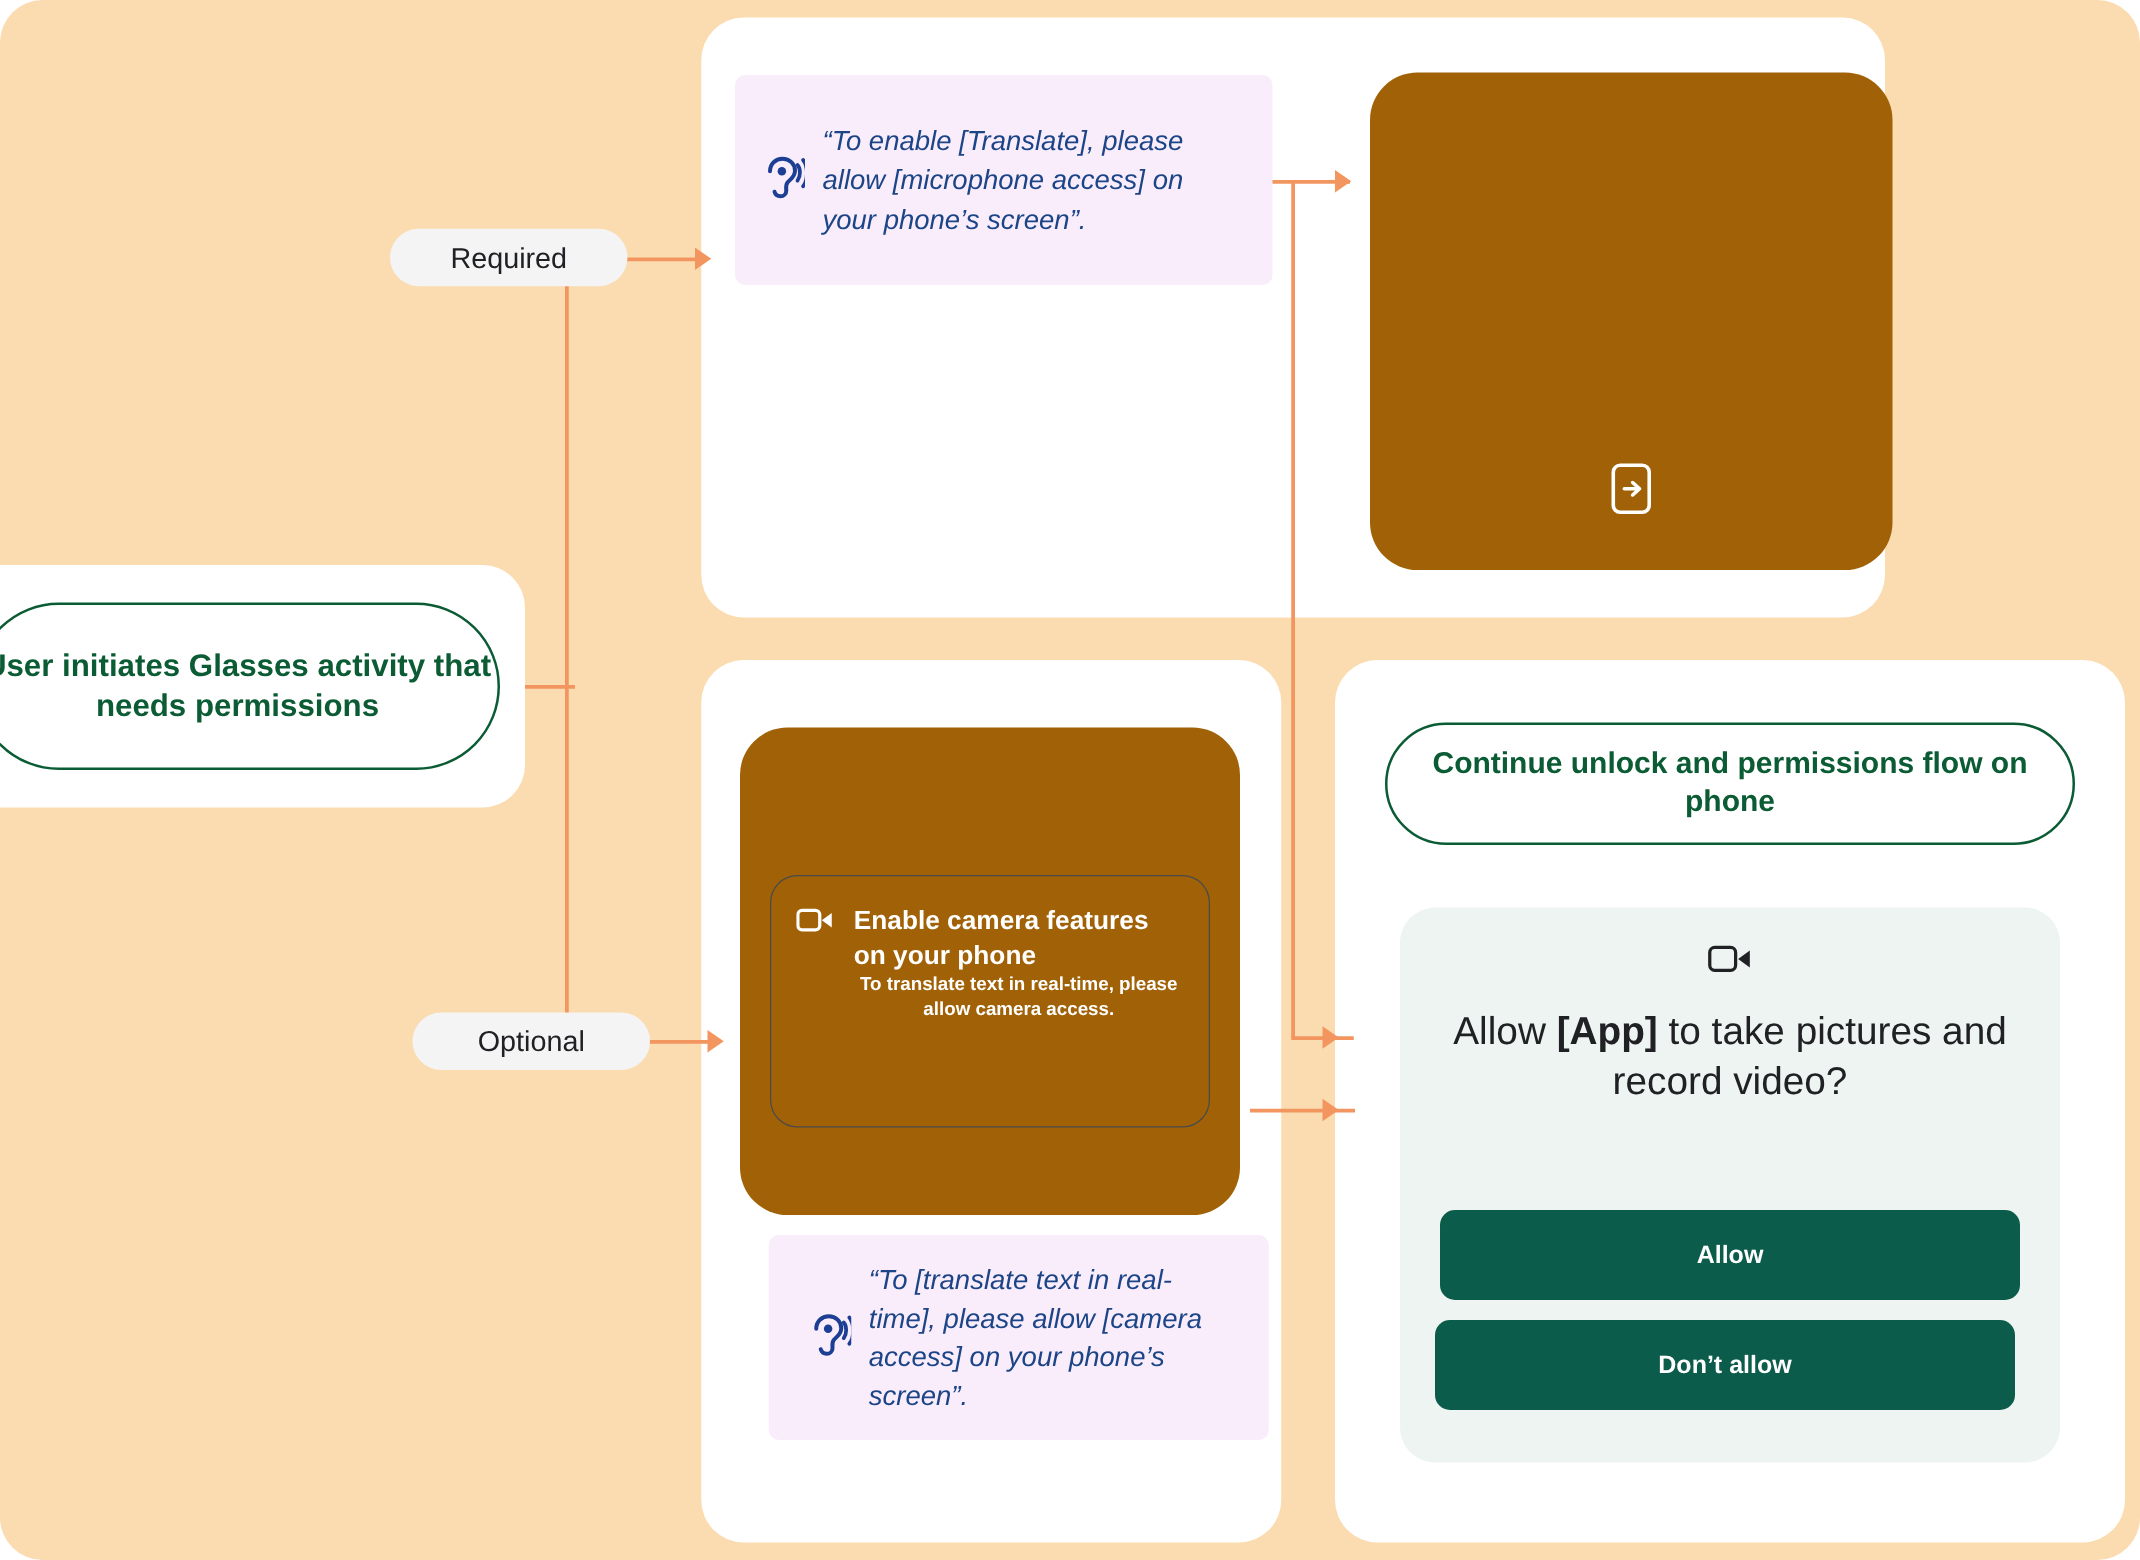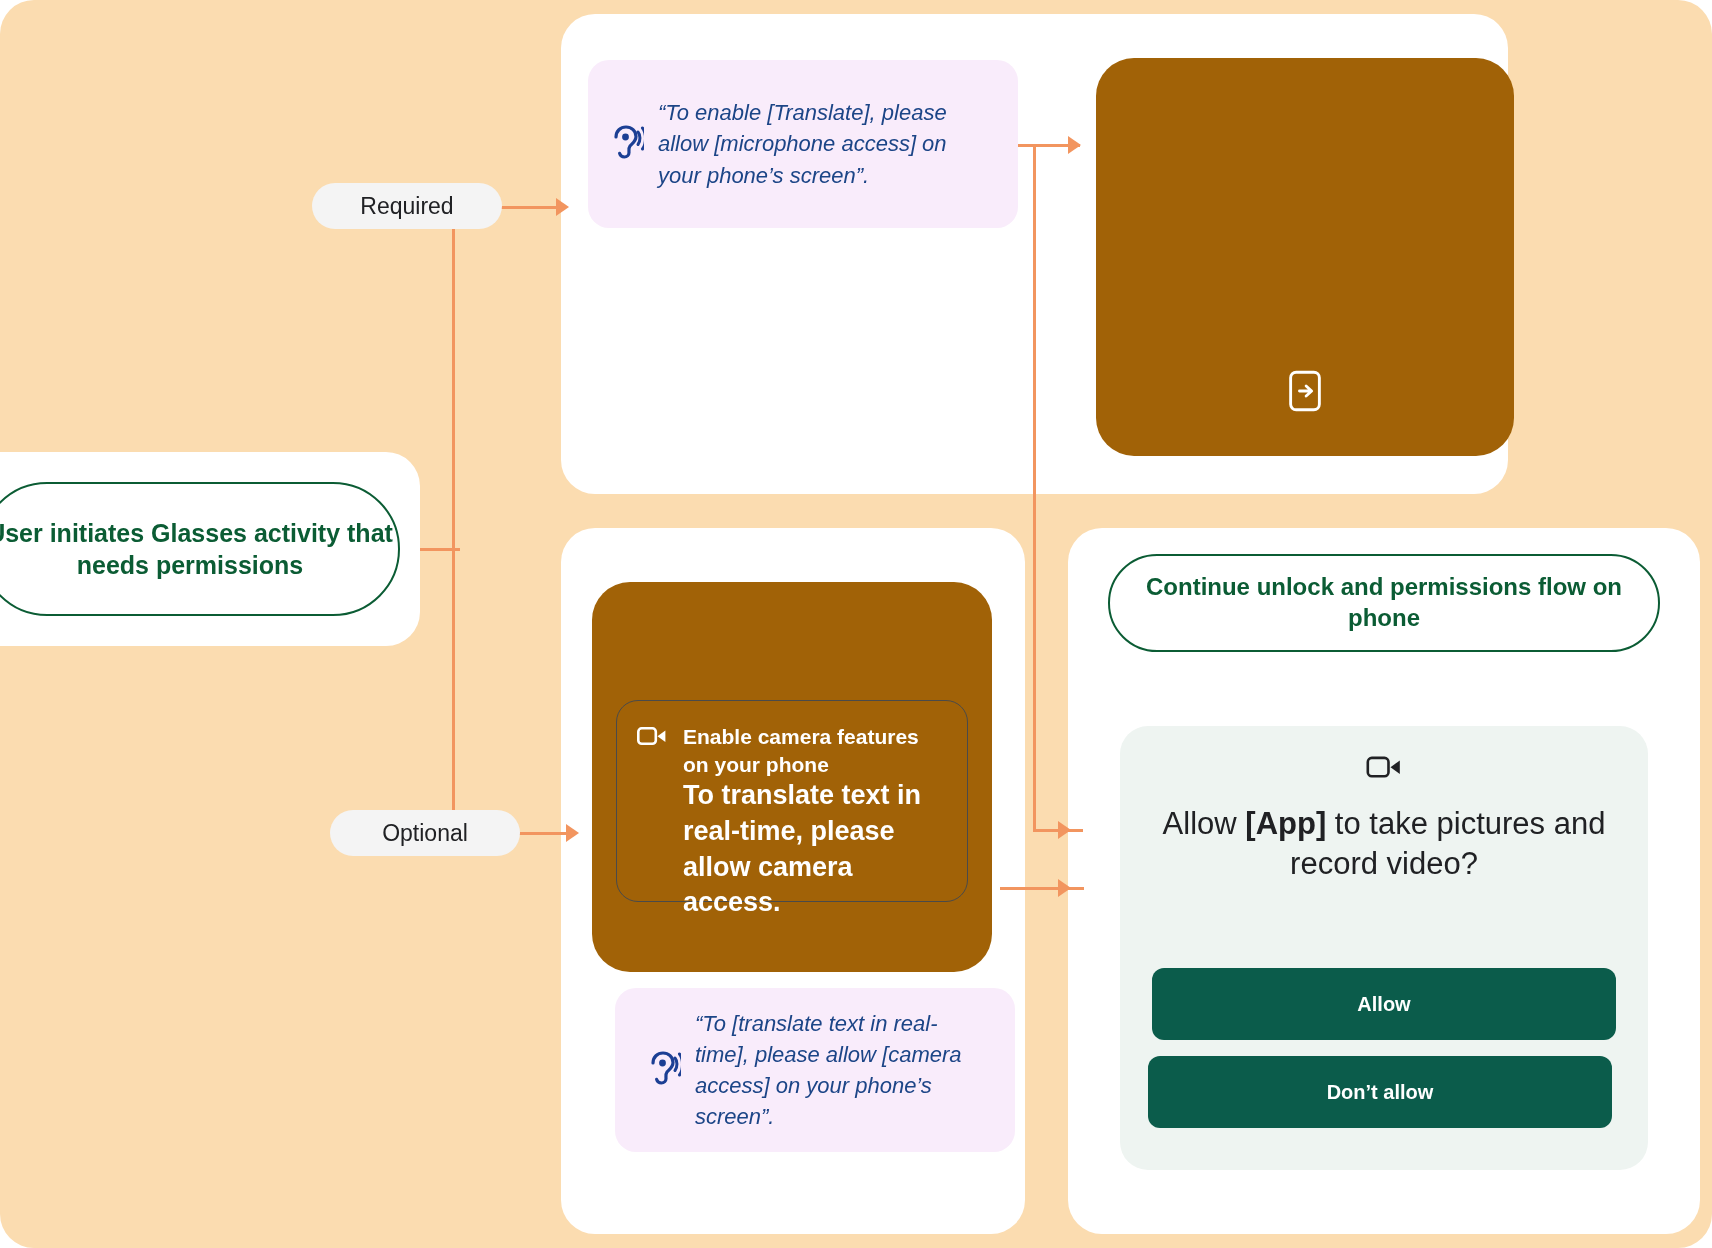--- a/index.html
+++ b/index.html
@@ -47,21 +47,21 @@
     justify-content: center;
     text-align: center;
     color: #0b5c34;
     font-weight: bold;
     line-height: 1.28;
     box-sizing: border-box;
   }
   .bubble {
     position: absolute;
     background: #f9ecfb;
-    border-radius: 21px;
+    border-radius: 8px;
     display: flex;
     align-items: center;
     box-sizing: border-box;
   }
   .bubble .btext {
     font-style: italic;
     color: #1c4587;
     font-size: 22px;
     line-height: 1.42;
   }
@@ -85,22 +85,23 @@
   }
   .glasses-title {
     color: #ffffff;
     font-weight: bold;
     font-size: 21px;
     line-height: 1.32;
   }
   .glasses-body {
     color: #ffffff;
     font-weight: bold;
-    font-size: 27px;
+    font-size: 15px;
     line-height: 1.32;
+    text-align: center;
   }
   .unlock-icon {
     position: absolute;
     color: #ffffff;
   }
 
   
   .dialog {
     position: absolute;
     background: #eef4f1;
@@ -228,21 +229,21 @@
       <svg width="34" height="36" viewBox="0 0 34 36" aria-hidden="true">
         <path d="M6 13c0-6 4.5-10 10-10s10 4 10 9.5c0 5-4 7-6 9.5-1.6 2-1 5-1 6.5 0 2.4-2 4.5-4.6 4.5-2.2 0-4.2-1.5-4.8-3.6" fill="none" stroke="#1c3f94" stroke-width="3.2" stroke-linecap="round"></path>
         <circle cx="15.5" cy="13" r="3.4" fill="#1c3f94"></circle>
         <path d="M28 8c2.6 3 2.6 9 0 12.5" fill="none" stroke="#1c3f94" stroke-width="3" stroke-linecap="round"></path>
         <path d="M32.5 4c4 5 4 16 0 21" fill="none" stroke="#1c3f94" stroke-width="3" stroke-linecap="round"></path>
       </svg>
     </span>
     <span class="btext">“To [translate text in real-time], please allow [camera access] on your phone’s screen”.</span>
   </div>
 
-  <div class="green-node" style="left:1108px; top:554px; width:552px; height:98px; font-size:24px; padding:4px 26px;">
+  <div class="green-node" style="left:1108px; top:578px; width:552px; height:98px; font-size:24px; padding:4px 26px;">
     <span>Continue unlock and permissions flow on phone</span>
   </div>
 
   <div class="dialog" style="left:1120px; top:726px; width:528px; height:444px; padding-top:28px;">
     <div style="margin-bottom:20px;">
       <svg width="36" height="26" viewBox="0 0 30 22" aria-hidden="true">
         <rect x="1.3" y="3.3" width="17.5" height="15.5" rx="3.4" fill="none" stroke="#202124" stroke-width="2.2"></rect>
         <path d="M20.5 11.2 28.4 5.4v11.6z" fill="#202124"></path>
       </svg>
     </div>

